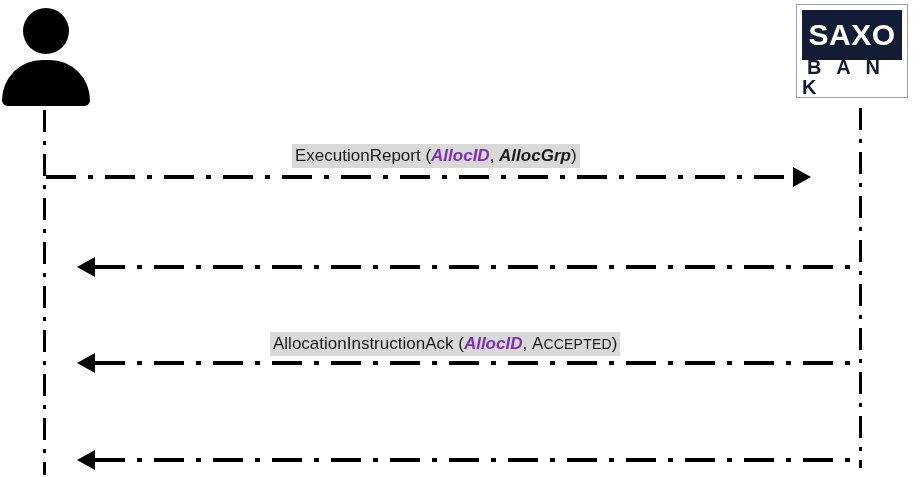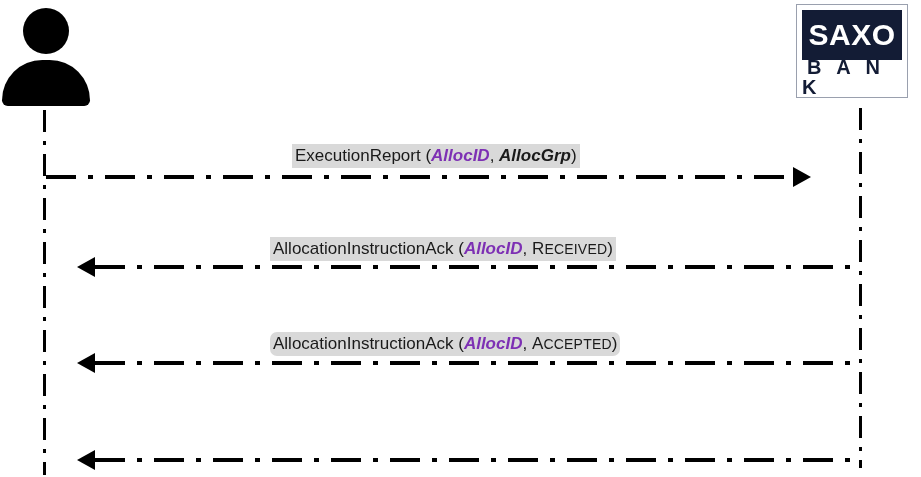--- a/index.html
+++ b/index.html
@@ -188,27 +188,24 @@
 
   <div class="lifeline-dashdot" style="left:43px; top:110px; height:365px;"></div>
   <div class="lifeline-dashdot" style="left:859px; top:108px; height:360px;"></div>
 
   <div class="msg-label" style="left:292px; top:144px;">
     <span>ExecutionReport (</span><span class="param-alloc">AllocID</span><span>, </span><span class="param-bold">AllocGrp</span><span>)</span>
   </div>
   <div class="msg-line" style="left:46px; top:175px; width:749px;"></div>
   <div class="arrowhead right" style="left:793px; top:167px;"></div>
 
-  <div class="msg-label" style="left:270px; top:237px;">
-    <span>AllocationInstructionAck (</span><span class="param-alloc">AllocID</span><span>, </span><span class="status"><span class="status-first">R</span>ECEIVED</span><span>)</span>
-  </div>
   <div class="msg-line" style="left:95px; top:265px; width:765px;"></div>
   <div class="arrowhead left" style="left:77px; top:257px;"></div>
 
-  <div class="msg-label" style="left:270px; top:332px;border-radius:7px;">
+  <div class="msg-label" style="left:270px; top:332px;">
     <span>AllocationInstructionAck (</span><span class="param-alloc">AllocID</span><span>, </span><span class="status"><span class="status-first">A</span>CCEPTED</span><span>)</span>
   </div>
   <div class="msg-line" style="left:95px; top:361px; width:765px;"></div>
   <div class="arrowhead left" style="left:77px; top:353px;"></div>
 
   <div class="msg-line" style="left:95px; top:458px; width:765px;"></div>
   <div class="arrowhead left" style="left:77px; top:450px;"></div>
 
 </div>
 

